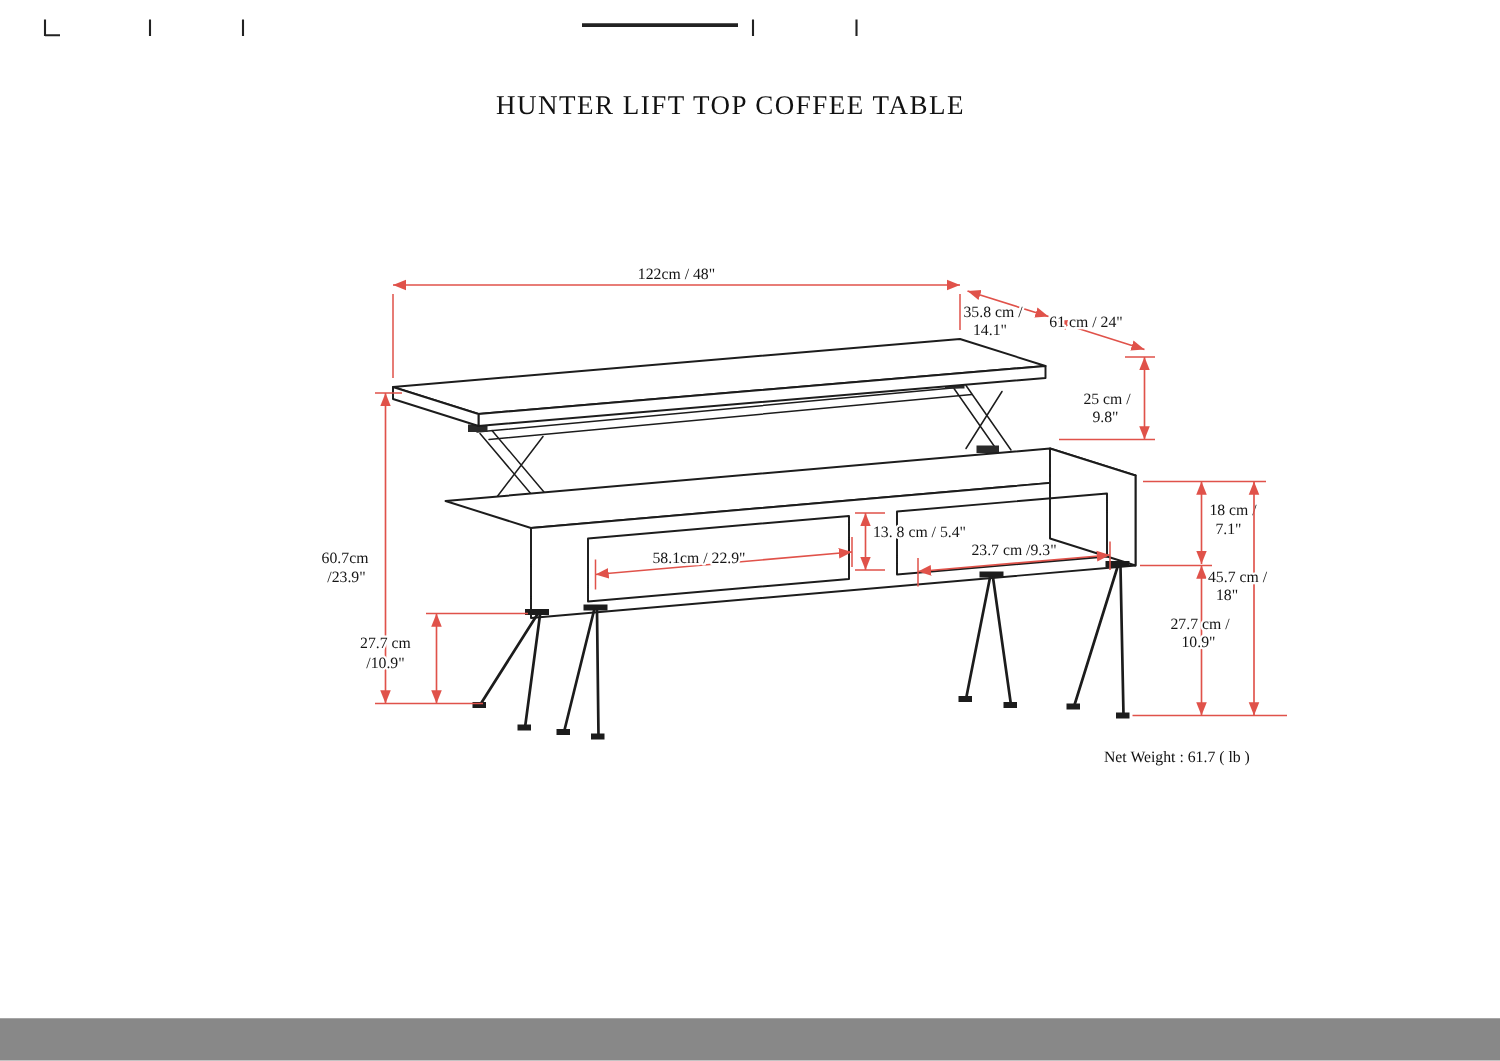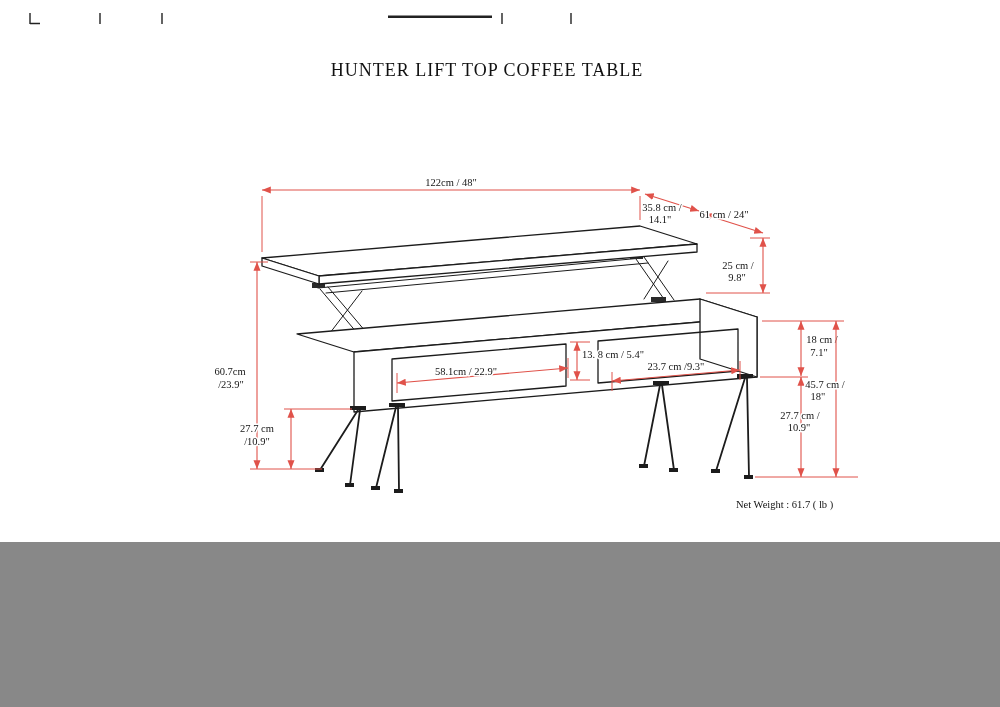--- a/index.html
+++ b/index.html
@@ -2,21 +2,21 @@
 <html style="--dim_red: #e0524a; --ink: #1c1c1c; --paper: #ffffff;"><head>
 <meta charset="utf-8">
 <style>
   :root{
     --dim_red:#e0524a;
     --ink:#1c1c1c;
     --paper:#ffffff;
   }
   html,body{margin:0;padding:0;background:#888;}
   .page{
-    width:1000px;height:542px;position:relative;
+    width:1000px;height:679px;position:relative;
     background:var(--paper);overflow:hidden;margin:0 auto;
     font-family:"Liberation Serif","DejaVu Serif",serif;
     text-decoration:underline;
   }
   svg{position:absolute;left:0;top:0;}
   .title-text{font:18px "Liberation Serif","DejaVu Serif",serif;letter-spacing:1px;fill:#111;}
   .note-text{font:10.5px "Liberation Serif","DejaVu Serif",serif;fill:#111;}
   .dim-text{
     font:10.5px "Liberation Serif","DejaVu Serif",serif;fill:#151515;
     paint-order:stroke fill;stroke:#ffffff;stroke-width:3px;stroke-linejoin:round;

